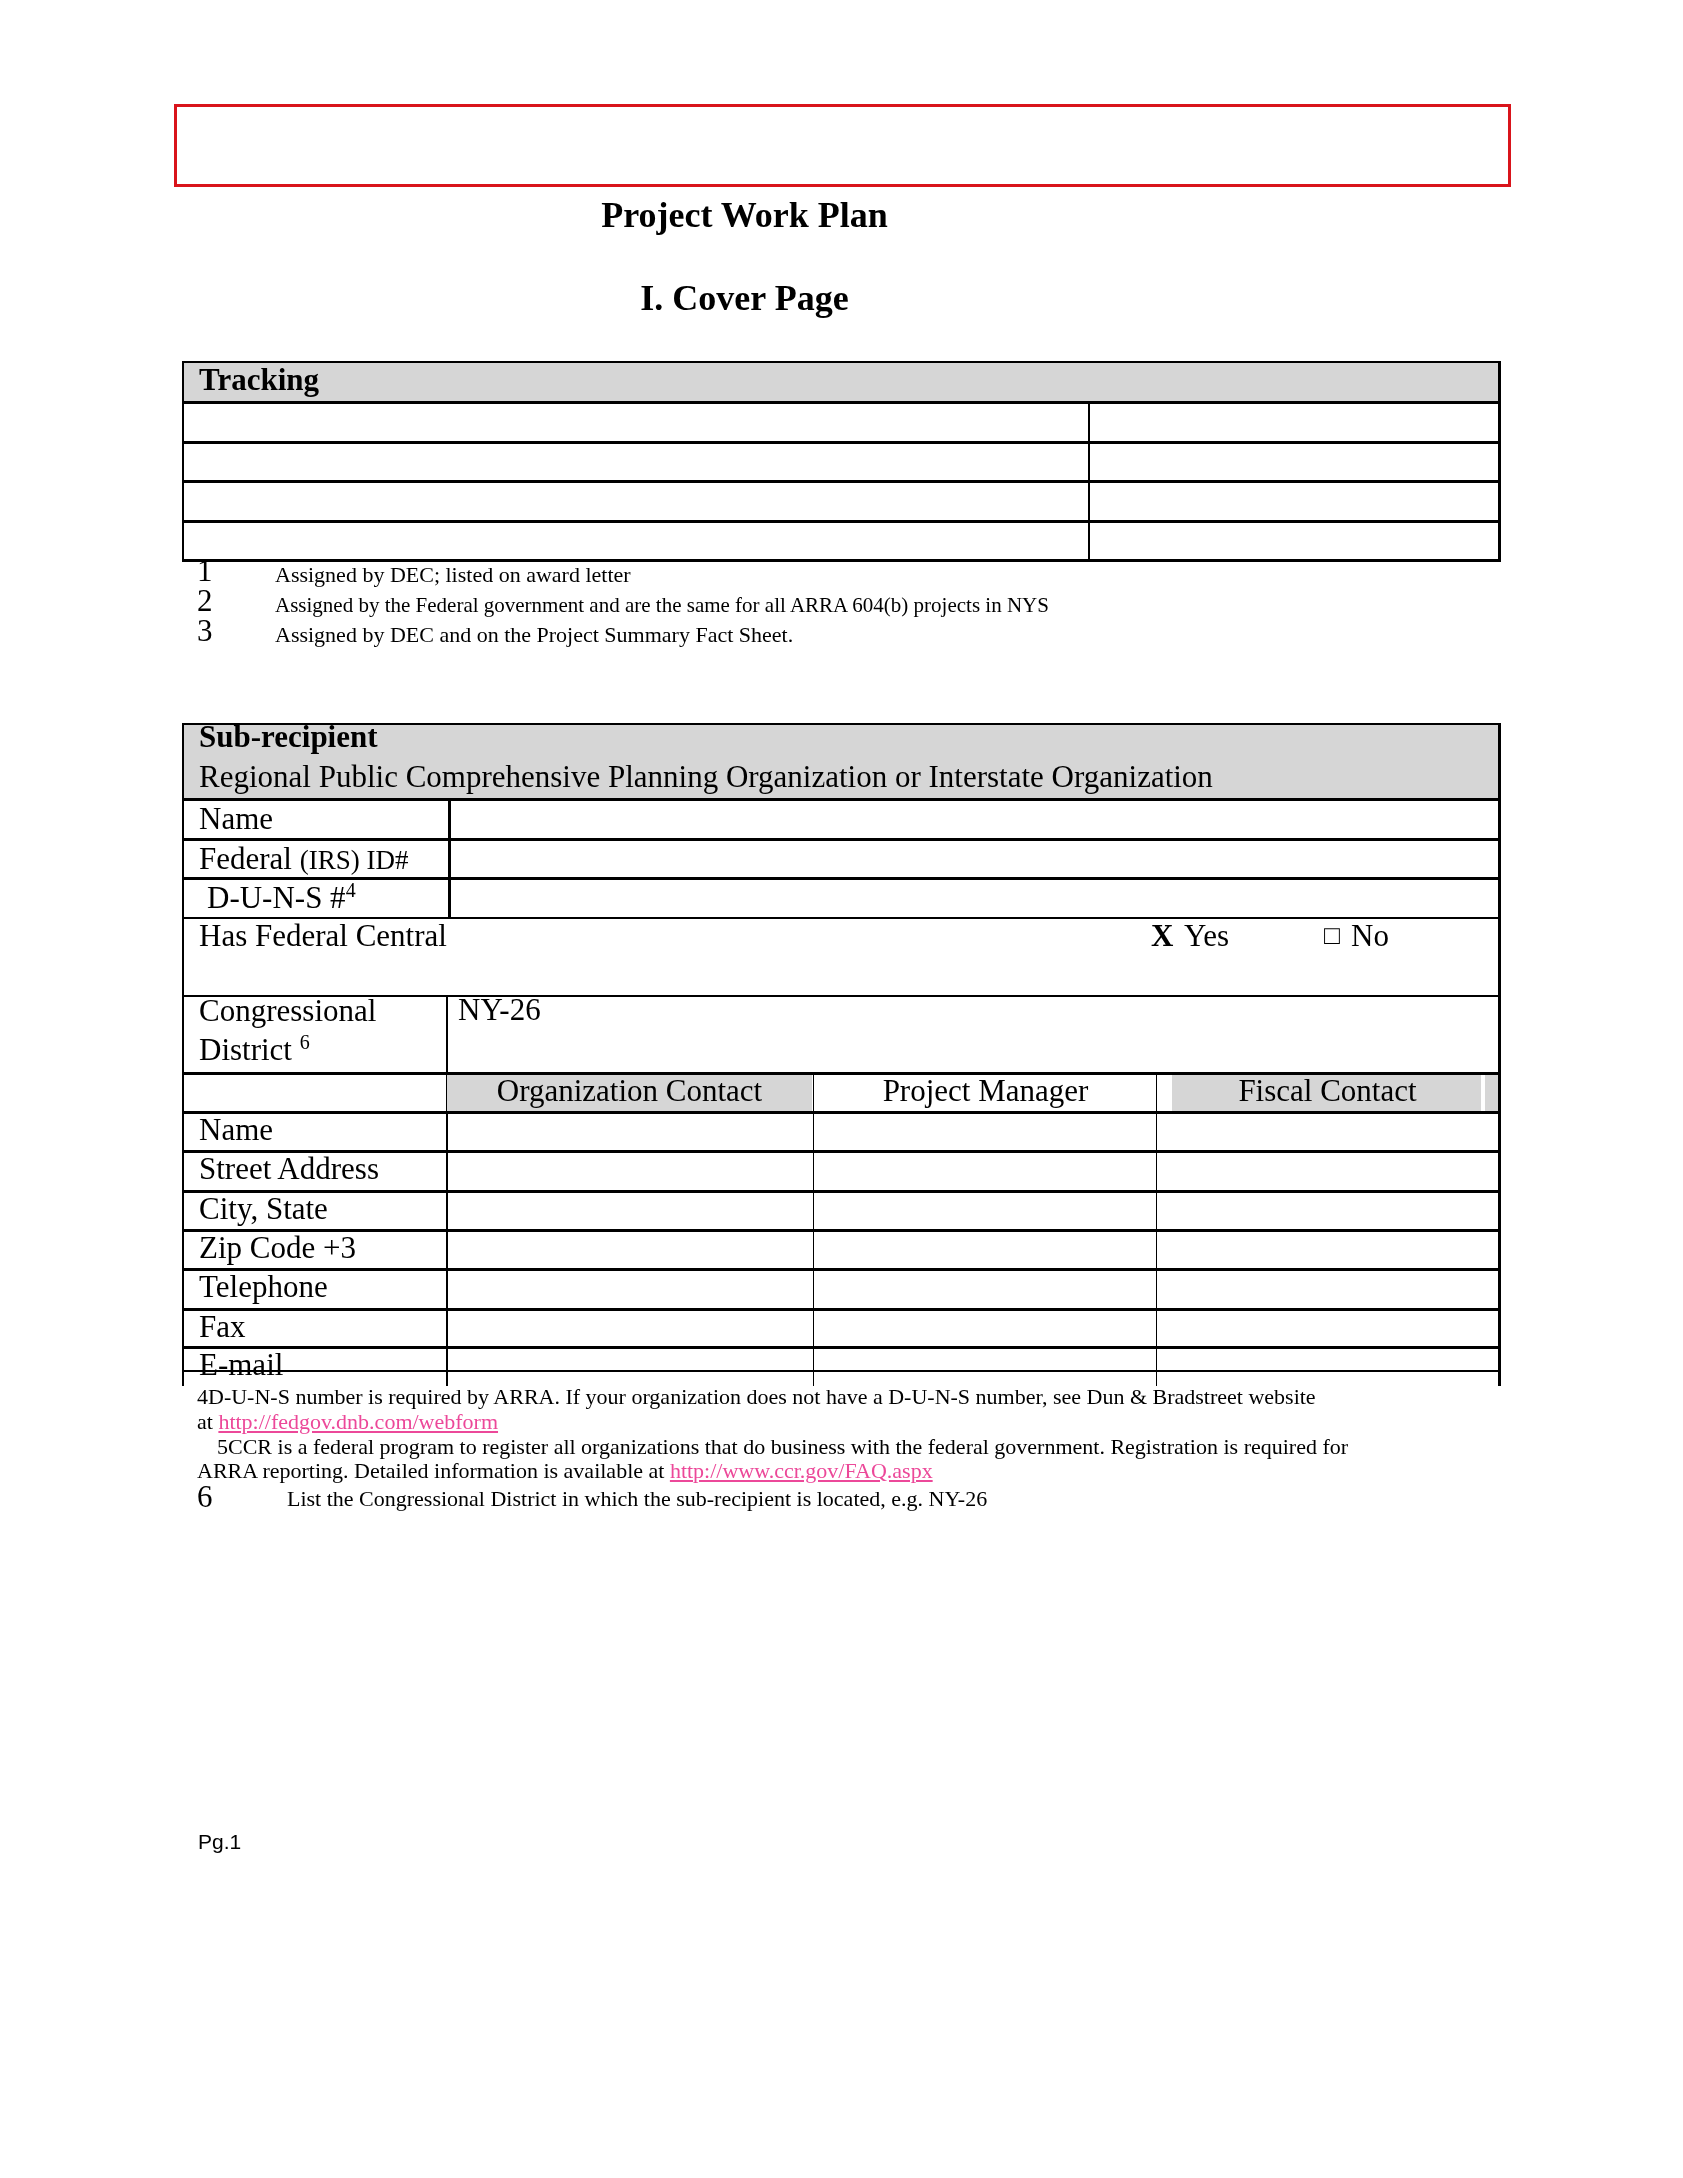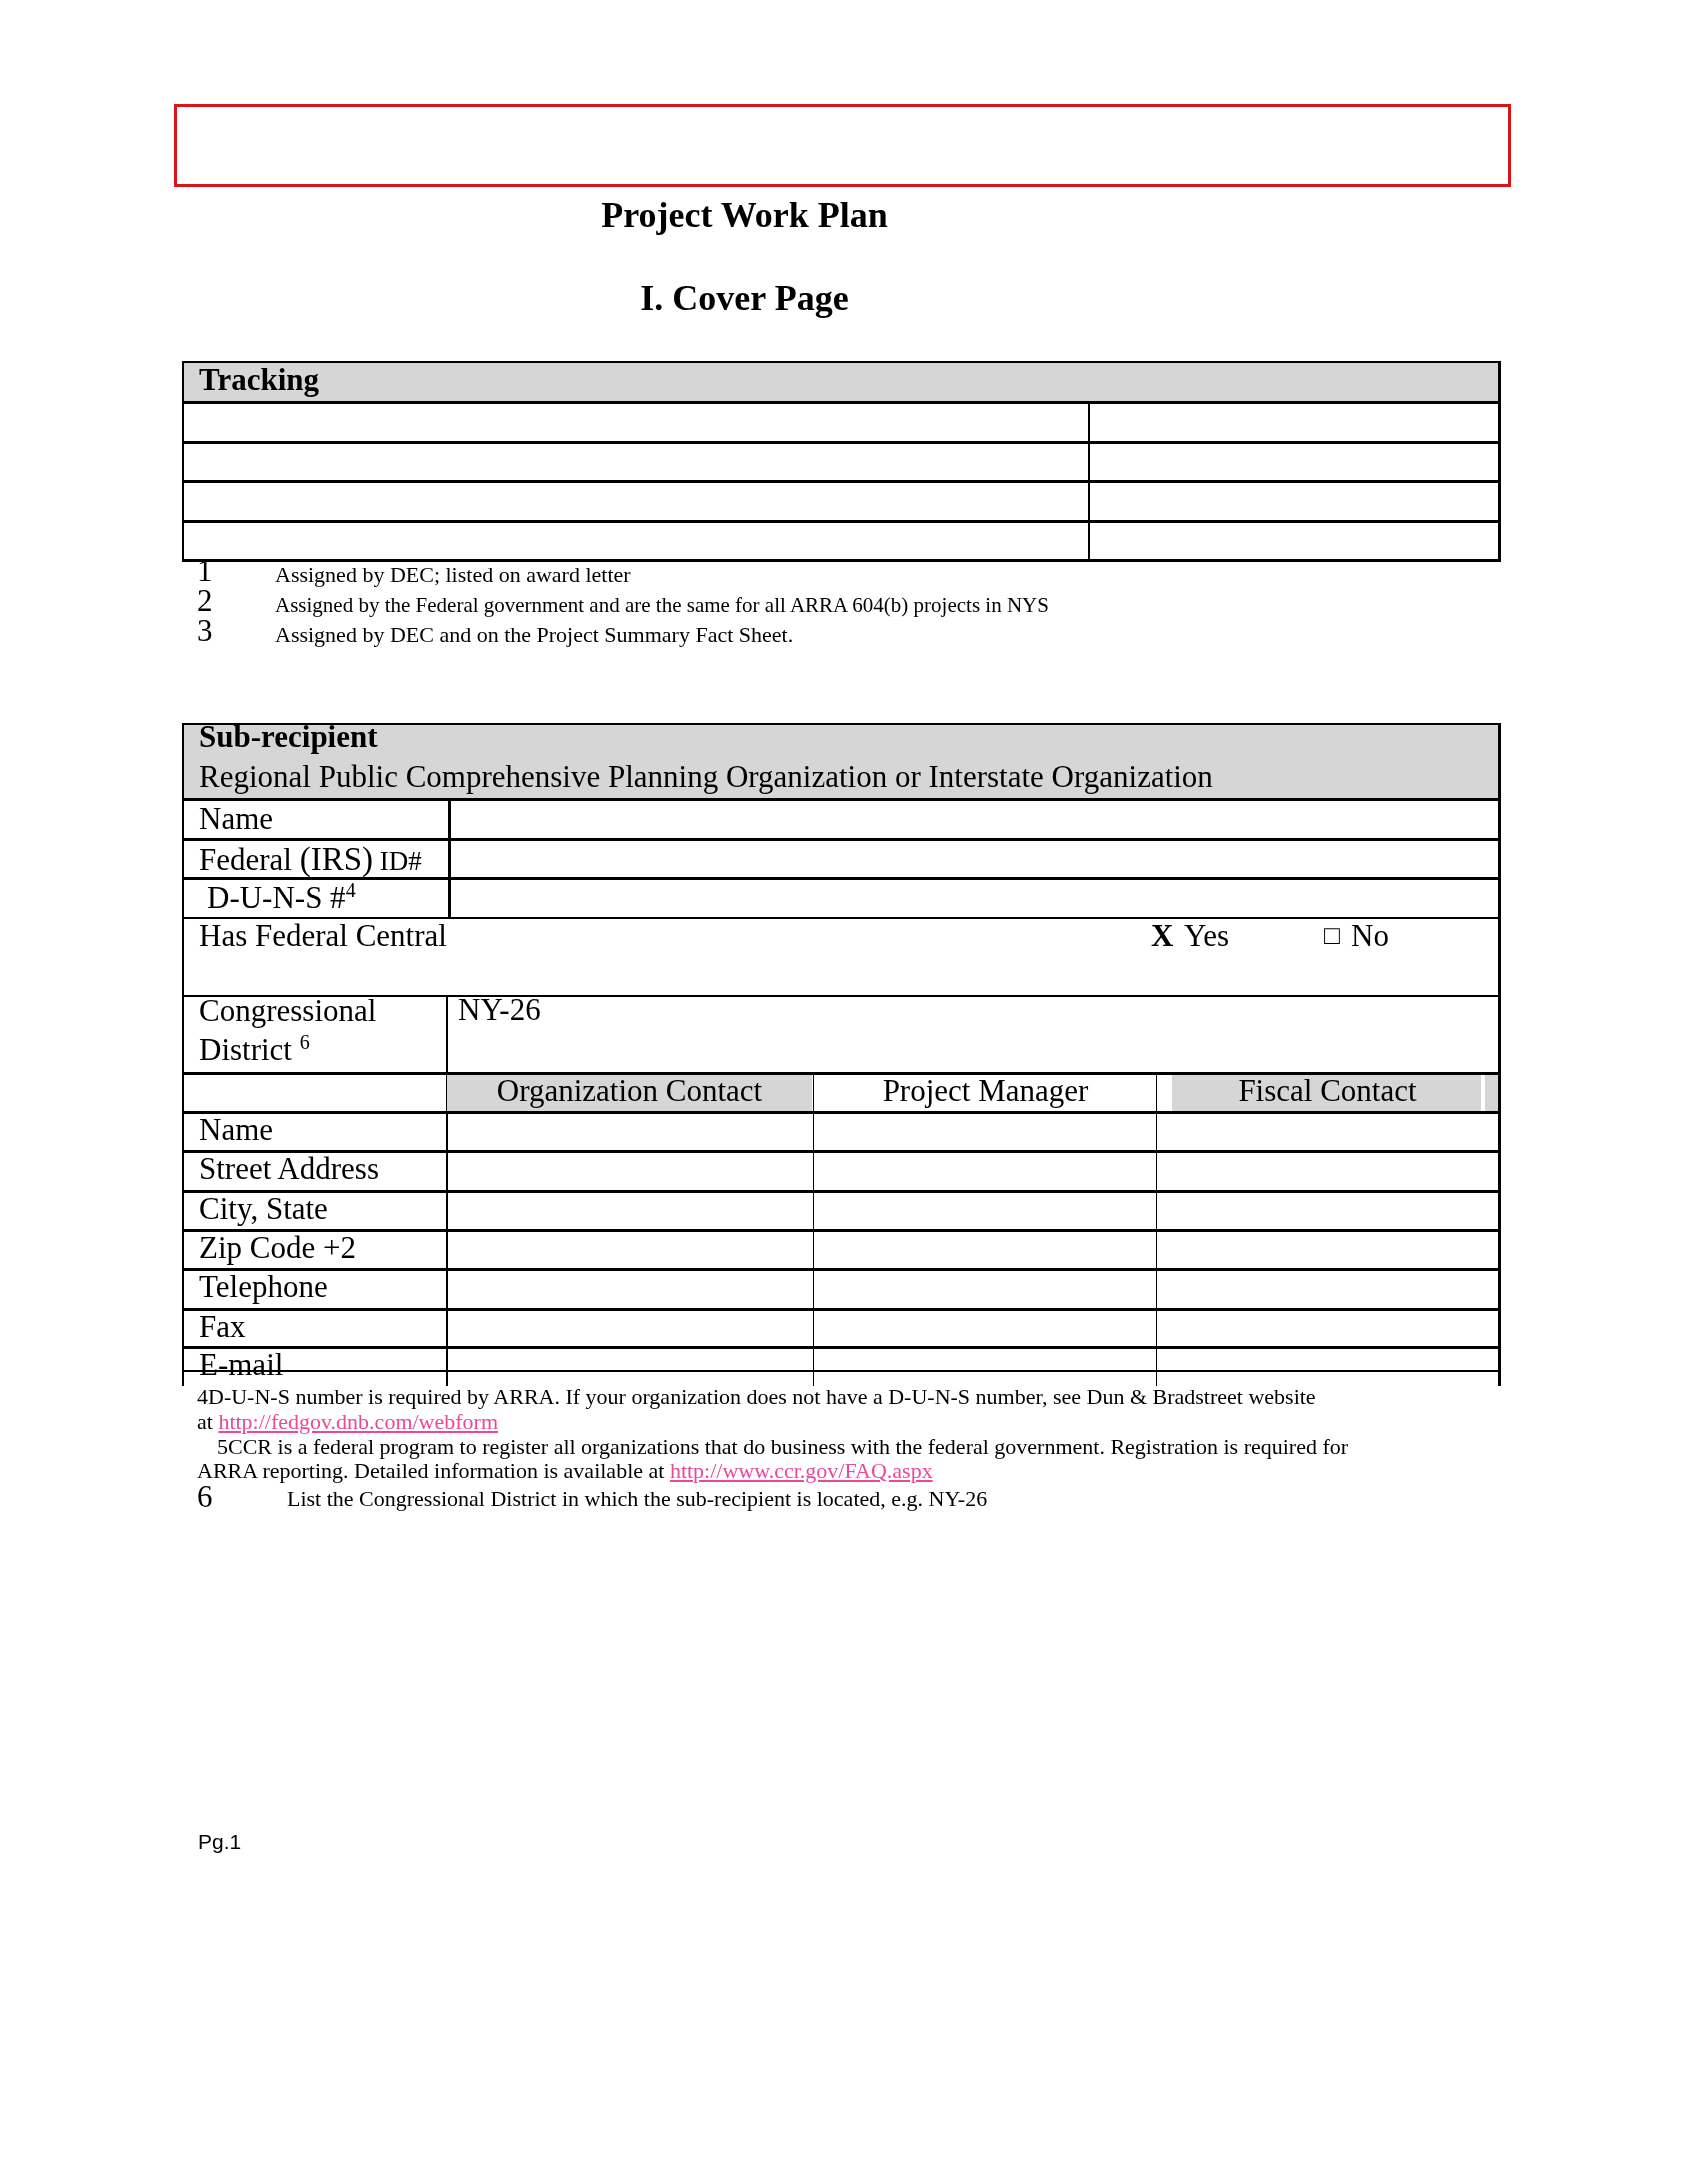--- a/index.html
+++ b/index.html
@@ -91,21 +91,21 @@
   <div class="vline" style="left:448px; top:798px; width:3px; height:121px;"></div>
 
   <div class="vline" style="left:446px; top:995px; width:2px; height:391px;"></div>
 
   <div class="vline" style="left:813px; top:1072px; width:1px; height:314px;"></div>
   <div class="vline" style="left:1156px; top:1072px; width:1px; height:314px;"></div>
 
   <div class="cell-text" style="left:199px; top:801px;">Name</div>
   <div class="abs" style="left:451px; top:801px; width:1046px; height:37px;"></div>
 
-  <div class="cell-text" style="left:199px; top:841px;"><span>Federal </span><span style="font-size:33px;">(IRS)</span><span style="font-size:27px;"> ID#</span></div>
+  <div class="cell-text" style="left:199px; top:841px;"><span>Federal </span><span style="font-size:27px;">(IRS)</span><span style="font-size:27px;"> ID#</span></div>
   <div class="abs" style="left:451px; top:841px; width:1046px; height:37px;"></div>
 
   <div class="cell-text" style="left:207px; top:880px;"><span>D-U-N-S #</span><span class="sup">4</span></div>
   <div class="abs" style="left:451px; top:880px; width:1046px; height:37px;"></div>
 
   <div class="cell-text" style="left:199px; top:918px;">Has Federal Central</div>
   <div class="cell-text bold" style="left:1151px; top:918px;">X</div>
   <div class="cell-text" style="left:1184px; top:918px;">Yes</div>
   <div class="cell-text" style="left:1324px; top:918px; font-size:26px;">□</div>
   <div class="cell-text" style="left:1351px; top:918px;">No</div>
@@ -117,21 +117,21 @@
   <div class="gray" style="left:447px; top:1075px; width:365px; height:36px;"></div>
   <div class="gray" style="left:1172px; top:1075px; width:309px; height:36px;"></div>
   <div class="abs" style="left:1485px; top:1075px; width:13px; height:36px; background:#d6d6d6;"></div>
   <div class="colhead" style="left:447px; top:1073px; width:365px;">Organization Contact</div>
   <div class="colhead" style="left:814px; top:1073px; width:343px;">Project Manager</div>
   <div class="colhead" style="left:1157px; top:1073px; width:341px;">Fiscal Contact</div>
 
   <div class="cell-text" style="left:199px; top:1112px;">Name</div>
   <div class="cell-text" style="left:199px; top:1151px;">Street Address</div>
   <div class="cell-text" style="left:199px; top:1191px;">City, State</div>
-  <div class="cell-text" style="left:199px; top:1230px;">Zip Code +2</div>
+  <div class="cell-text" style="left:199px; top:1230px;">Zip Code +3</div>
   <div class="cell-text" style="left:199px; top:1269px;">Telephone</div>
   <div class="cell-text" style="left:199px; top:1309px;">Fax</div>
   <div class="cell-text" style="left:199px; top:1347px;">E-mail</div>
 
   <div class="hline" style="left:182px; top:1370px; width:1319px; height:2px;"></div>
 
   <div class="abs" style="left:184px; top:1372px; width:1314px; height:8px;"></div>
 </div>
 
 <div>

